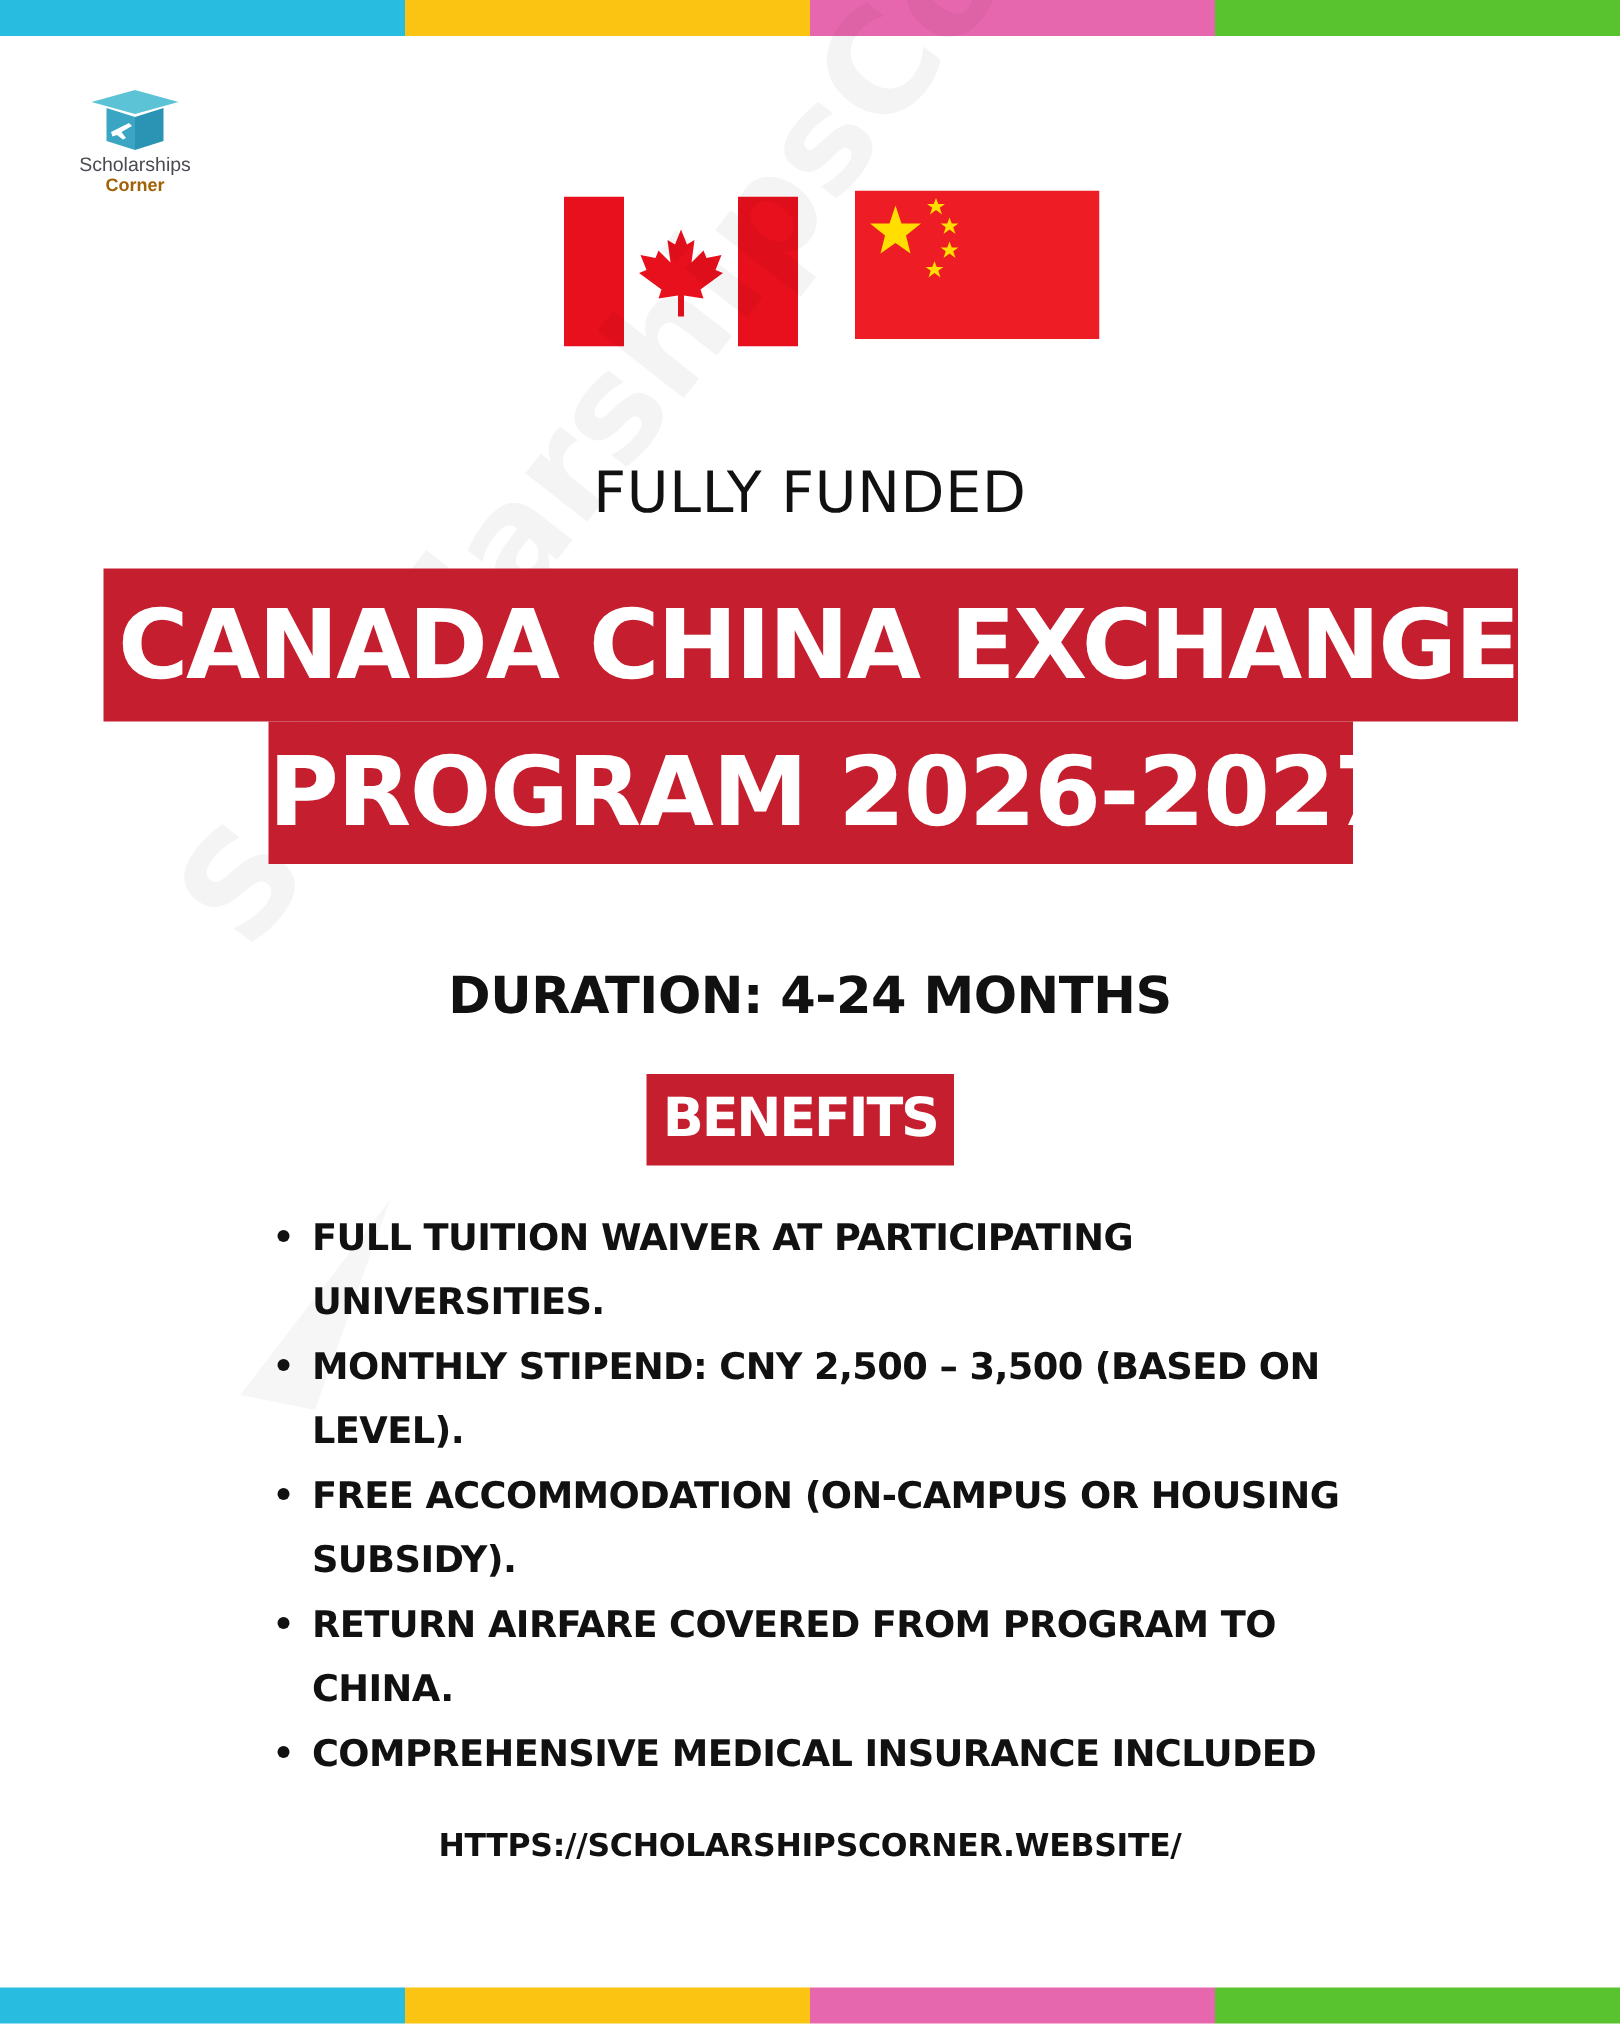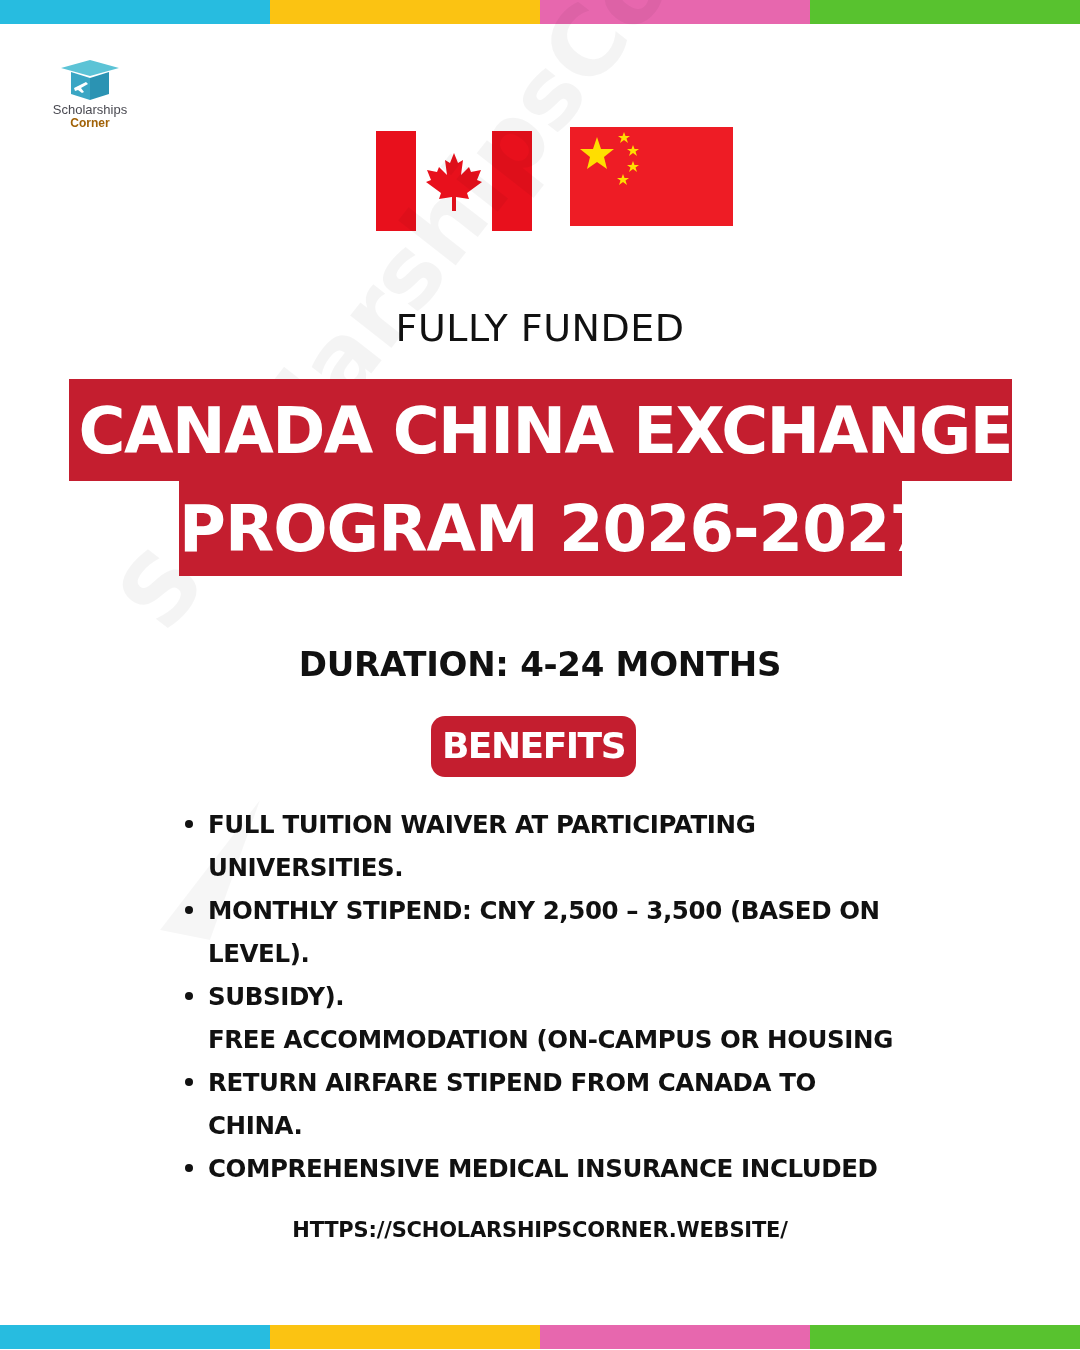--- a/index.html
+++ b/index.html
@@ -41,21 +41,21 @@
     }
     .title-band.l1 { left: 69px; top: 379px; width: 943px; height: 102px; font-size: 64px; line-height: 104px; letter-spacing: -1.5px; }
     .title-band.l2 { left: 179px; top: 481px; width: 723px; height: 95px; font-size: 64px; line-height: 96px; letter-spacing: -1px; }
 
     .duration {
       position: absolute; top: 644px; left: 0; width: 1080px; text-align: center;
       font-size: 34px; font-weight: bold; color: #111; letter-spacing: -0.3px;
     }
     .benefits-pill {
       position: absolute; left: 431px; top: 716px; width: 205px; height: 61px;
-      background: #c41e2f; border-radius: 14px; color: #fff; text-align: center;
+      background: #c41e2f; border-radius: 0; color: #fff; text-align: center;
       font-size: 36px; font-weight: bold; line-height: 60px; letter-spacing: -1.5px;
     }
     .benefits-list {
       position: absolute; left: 183px; top: 803px; width: 740px; margin: 0; padding: 0; list-style: none;
     }
     .benefits-list li {
       position: relative; padding-left: 25px; font-size: 24.5px; font-weight: bold; line-height: 43px;
       color: #111; letter-spacing: -0.4px;
     }
     .benefits-list li .dot {
@@ -124,26 +124,26 @@
       <div>FULL TUITION WAIVER AT PARTICIPATING</div>
       <div>UNIVERSITIES.</div>
     </li>
     <li>
       <span class="dot"></span>
       <div>MONTHLY STIPEND: CNY 2,500 – 3,500 (BASED ON</div>
       <div>LEVEL).</div>
     </li>
     <li>
       <span class="dot"></span>
+      <div>FREE ACCOMMODATION (ON-CAMPUS OR HOUSING</div>
       <div>SUBSIDY).</div>
-      <div>FREE ACCOMMODATION (ON-CAMPUS OR HOUSING</div>
     </li>
     <li>
       <span class="dot"></span>
-      <div>RETURN AIRFARE STIPEND FROM CANADA TO</div>
+      <div>RETURN AIRFARE COVERED FROM PROGRAM TO</div>
       <div>CHINA.</div>
     </li>
     <li>
       <span class="dot"></span>
       <div>COMPREHENSIVE MEDICAL INSURANCE INCLUDED</div>
     </li>
   </ul>
 
   <div class="url">HTTPS://SCHOLARSHIPSCORNER.WEBSITE/</div>
 </div>

